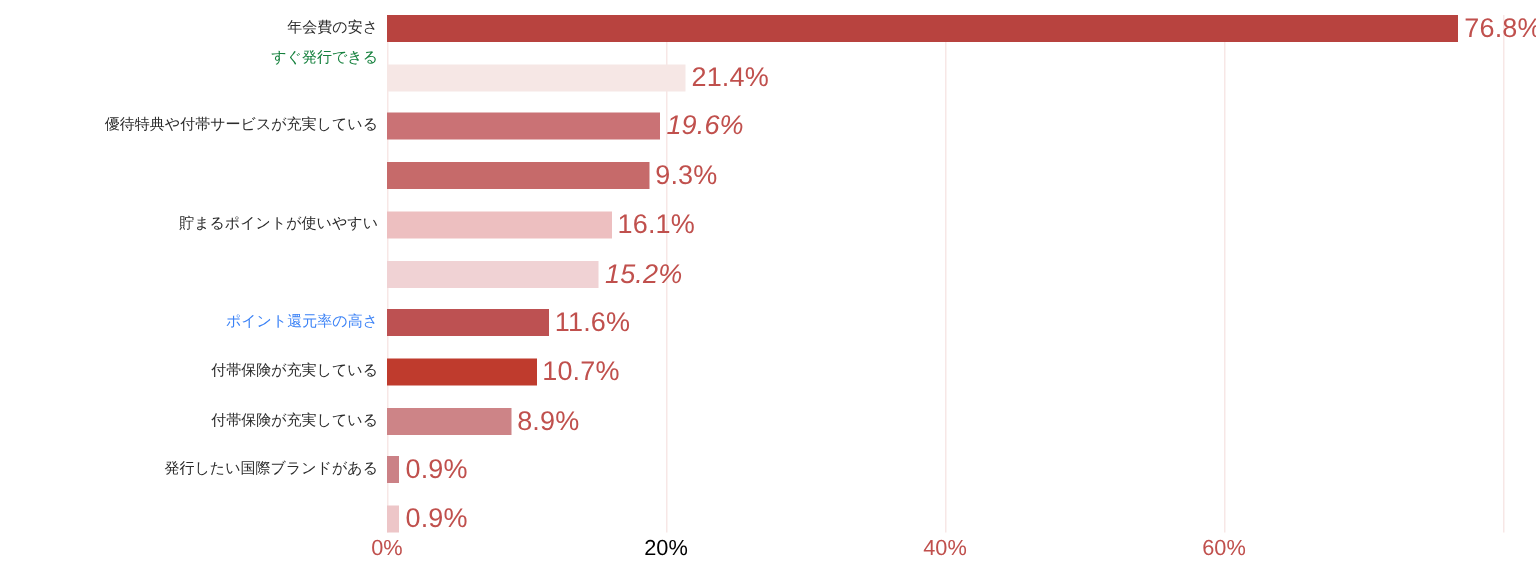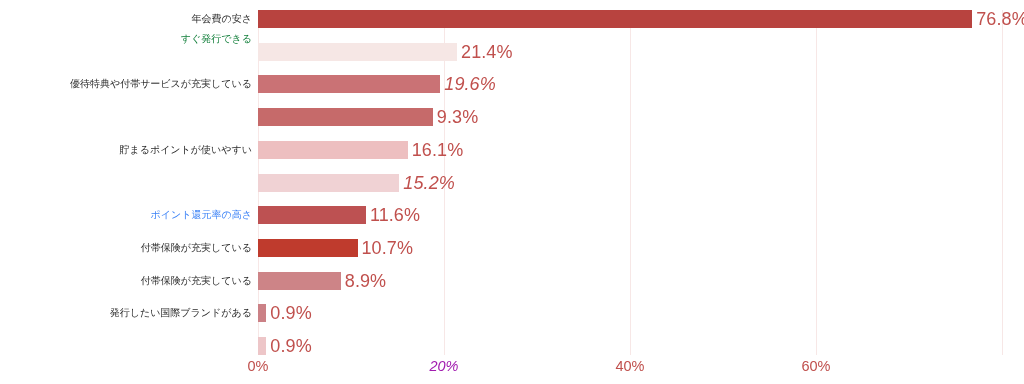--- a/index.html
+++ b/index.html
@@ -146,19 +146,19 @@
         </div>
         <div class="row" style="top: 327px;">
           <div class="bar" style="width: 8.37px; background: rgb(237, 198, 200);"></div>
           <span class="value" style="left: 8.37px; color: rgb(192, 80, 77);">0.9%</span>
         </div>
       </div>
   </div>
 
   <div id="xaxis">
       <span class="tick" style="left: 0px; color: rgb(192, 80, 77);">0%</span>
-      <span class="tick" style="left: 186px; color: #a21caf; font-style: italic;">20%</span>
+      <span class="tick" style="left: 186px; color: #000000;">20%</span>
       <span class="tick" style="left: 372px; color: rgb(192, 80, 77);">40%</span>
       <span class="tick" style="left: 558px; color: rgb(192, 80, 77);">60%</span>
       <span class="tick" style="left: 744px; color: rgb(192, 80, 77); margin-top: 30px;">80%</span>
     </div>
 
 </div>
 
 </body></html>

